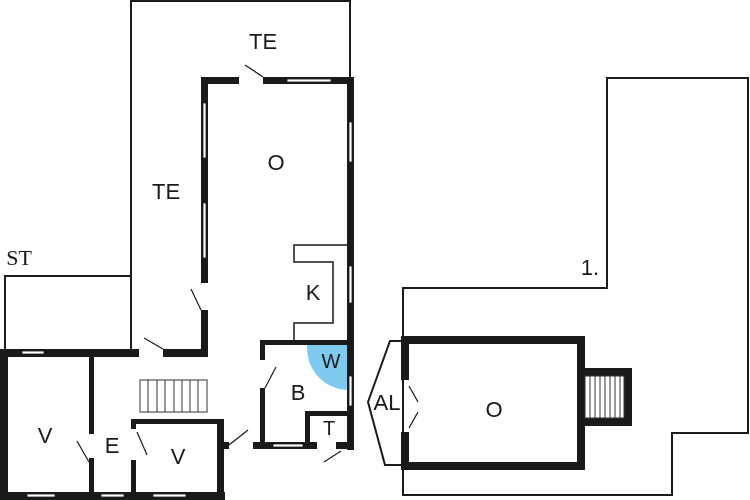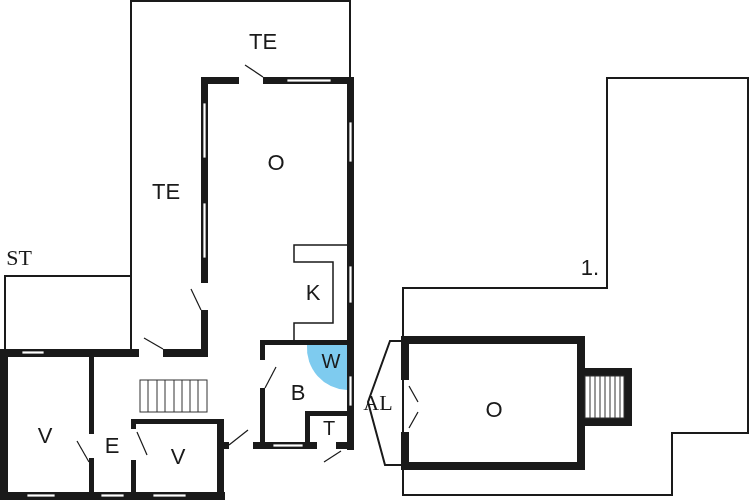--- a/index.html
+++ b/index.html
@@ -144,15 +144,15 @@
 <div class="label" style="left:166px;top:192px;">TE</div>
 <div class="label" style="left:276px;top:163px;">O</div>
 <div class="label" style="left:313px;top:293px;">K</div>
 <div class="label" style="left:19px;top:258px;font-family:Liberation Serif, serif;">ST</div>
 <div class="label" style="left:331px;top:361px;font-size:20px;">W</div>
 <div class="label" style="left:298px;top:393px;">B</div>
 <div class="label" style="left:329px;top:428px;font-size:20px;">T</div>
 <div class="label" style="left:45px;top:436px;">V</div>
 <div class="label" style="left:112px;top:446px;">E</div>
 <div class="label" style="left:178px;top:457px;">V</div>
-<div class="label" style="left:378px;top:403px;font-family:Liberation Serif, serif;">AL</div>
+<div class="label" style="left:387px;top:403px;">AL</div>
 <div class="label" style="left:494px;top:410px;">O</div>
 <div class="label" style="left:590px;top:268px;">1.</div>
 
 </body></html>

